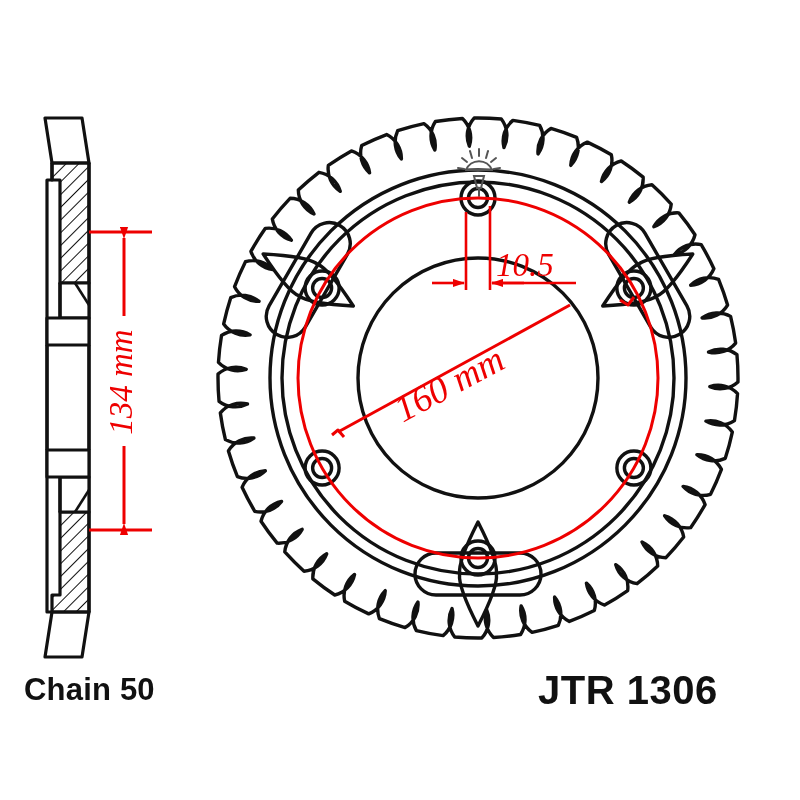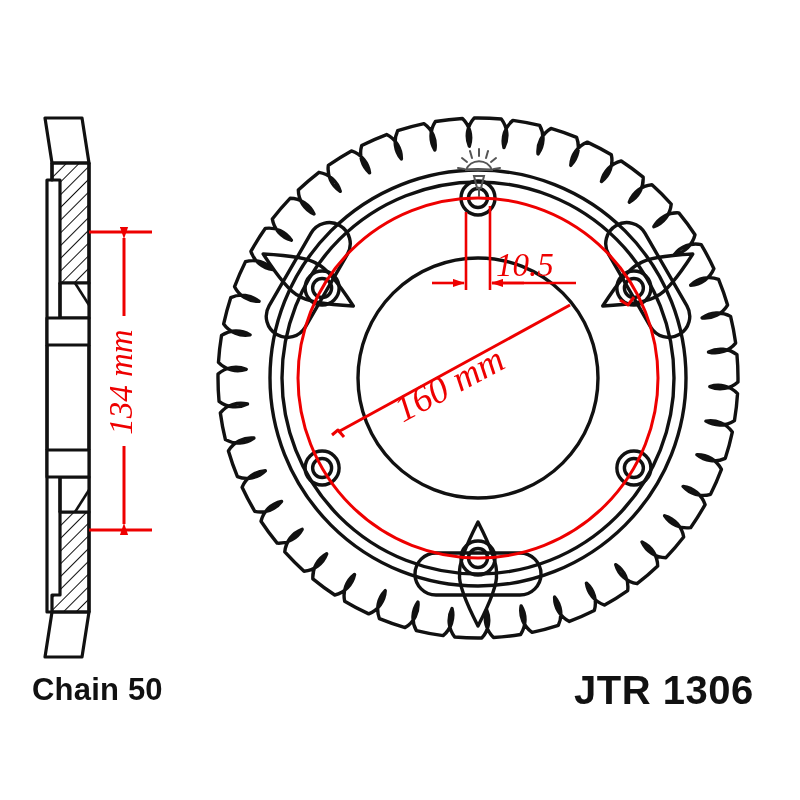--- a/index.html
+++ b/index.html
@@ -1,23 +1,23 @@
 <!DOCTYPE html>
 <html><head>
 <meta charset="utf-8">
 <style>
   html,body{margin:0;padding:0;background:#ffffff;}
   body{width:800px;height:800px;overflow:hidden;
        font-family:"Liberation Sans",sans-serif;}
   #stage{position:relative;width:800px;height:800px;background:#fff;}
   #draw{position:absolute;inset:0;}
-  .lbl{position:absolute;white-space:nowrap;margin-left:8px;}
+  .lbl{position:absolute;white-space:nowrap;}
   #chain-label{left:24px;top:672px;font-size:31px;font-weight:bold;color:#111;
                letter-spacing:.2px;}
-  #part-label{left:566px;top:668px;font-size:40px;font-weight:bold;color:#111;
+  #part-label{left:538px;top:668px;font-size:40px;font-weight:bold;color:#111;
               letter-spacing:.5px;}
 </style>
 </head>
 <body>
 
 <div id="stage">
 
   <svg id="draw" viewBox="0 0 800 800" width="800" height="800">
     <defs>
       <pattern id="hatch" width="9" height="9" patternTransform="rotate(45)" patternUnits="userSpaceOnUse">

